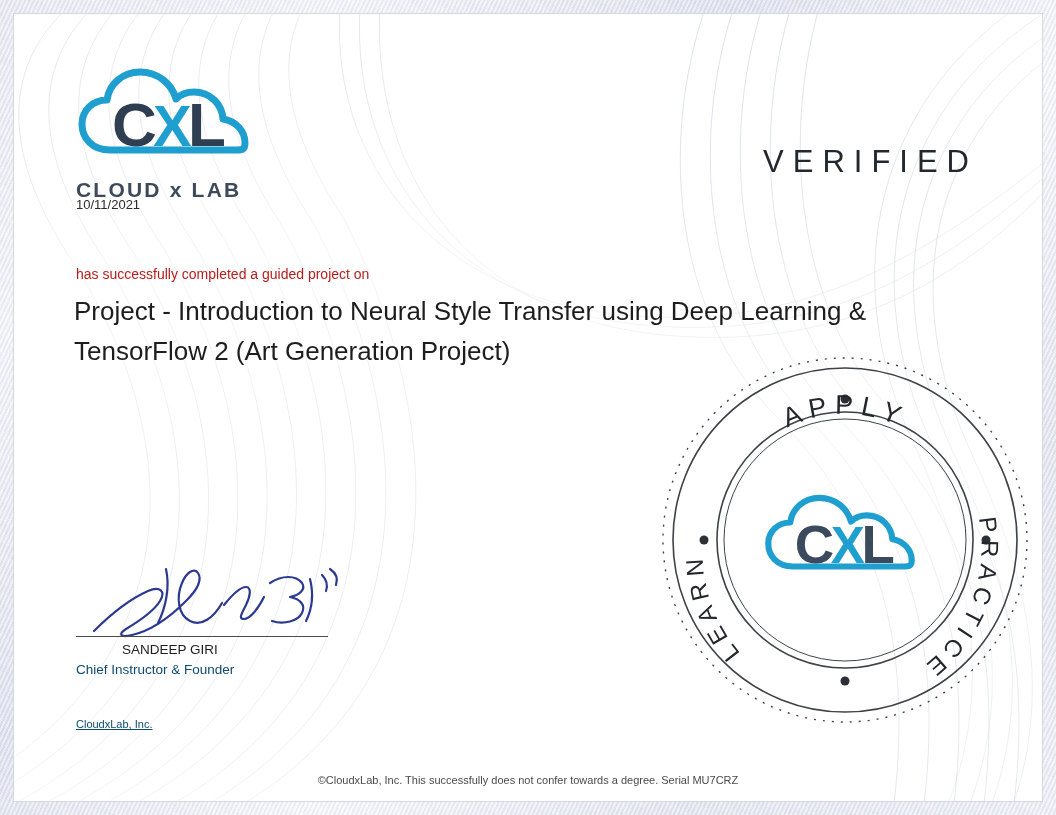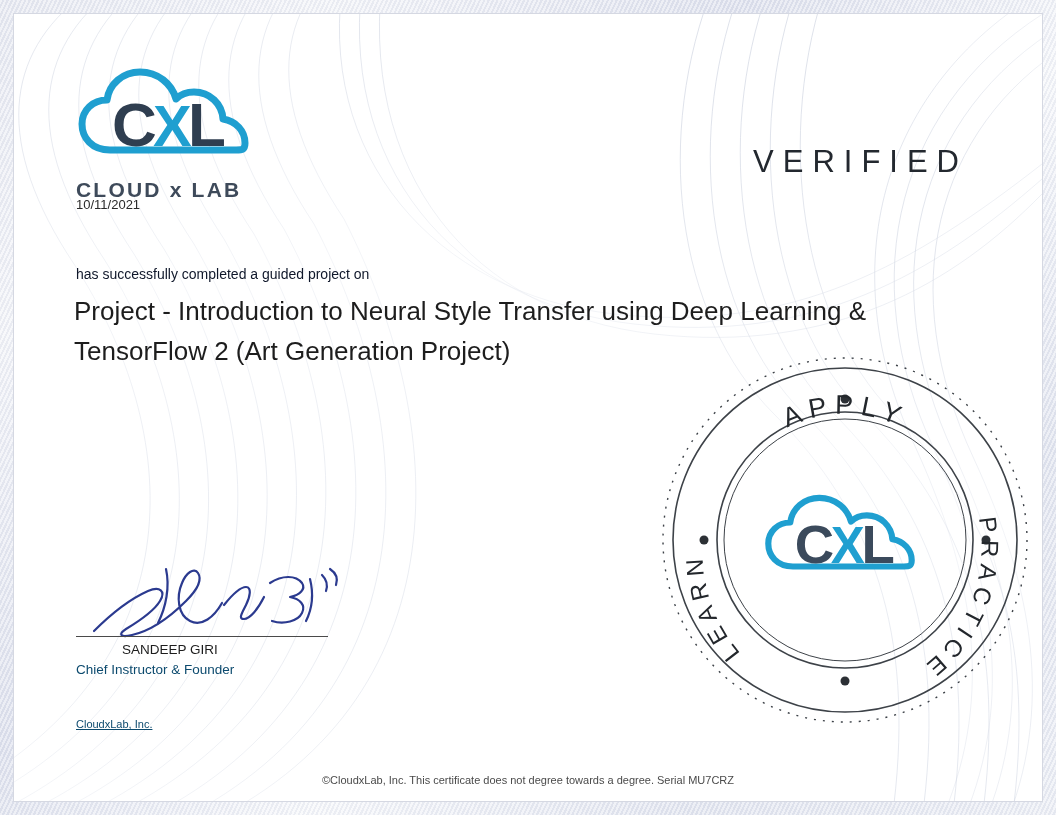--- a/index.html
+++ b/index.html
@@ -62,21 +62,21 @@
     letter-spacing: 2.2px;
     font-weight: bold;
     color: #3e4a5a;
     font-family: "Liberation Sans", sans-serif;
     white-space: nowrap;
   }
 
   
   .verified {
     position: absolute;
-    right: 74px;
+    right: 64px;
     top: 130px;
     text-align: center;
     color: #23282f;
     font-family: "Liberation Sans", sans-serif;
   }
   .verified .l1 {
     font-size: 31px;
     letter-spacing: 9px;
     font-weight: 400;
   }
@@ -101,21 +101,21 @@
     top: 205px;
     font-size: 30px;
     color: #1d1d1d;
     font-weight: 400;
   }
   .subline {
     position: absolute;
     left: 62px;
     top: 252px;
     font-size: 14px;
-    color: #0f172a;
+    color: #b91c1c;
   }
   .course {
     position: absolute;
     left: 60px;
     top: 277px;
     width: 890px;
     font-size: 26px;
     line-height: 40px;
     color: #1d1d1d;
     font-weight: 400;
@@ -290,17 +290,17 @@
         <g transform="translate(104,128) scale(0.88)">
           <path d="M34,96 C16,96 6,84 6,70 C6,56 17,46 31,46 C33,30 47,18 64,18 C82,18 96,30 100,45 C104,41 111,38 118,38 C134,38 146,50 147,65 C160,67 169,77 169,89 C169,96 166,96 160,96 Z" fill="none" stroke="#1f9fd0" stroke-width="7" stroke-linecap="round" stroke-linejoin="round"></path>
           <text x="36" y="92" font-family="Liberation Sans, sans-serif" font-size="62" font-weight="bold" fill="#3b4a5c">C</text>
           <text x="77" y="92" font-family="Liberation Sans, sans-serif" font-size="58" font-weight="bold" fill="#1f9fd0">X</text>
           <text x="112" y="92" font-family="Liberation Sans, sans-serif" font-size="62" font-weight="bold" fill="#3b4a5c">L</text>
         </g>
       </svg>
     </div>
 
     <div class="footer">
-      <span class="footer-inner">©CloudxLab, Inc. This certificate does not degree towards a degree. Serial MU7CRZ</span>
+      <span class="footer-inner">©CloudxLab, Inc. This successfully does not confer towards a degree. Serial MU7CRZ</span>
     </div>
 
   </div>
 </div>
 
 </body></html>

